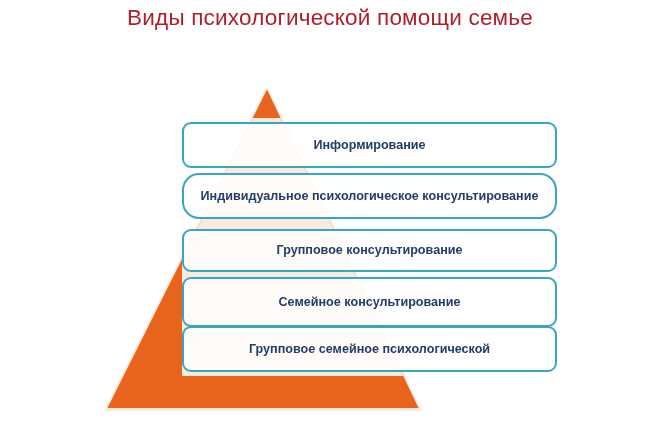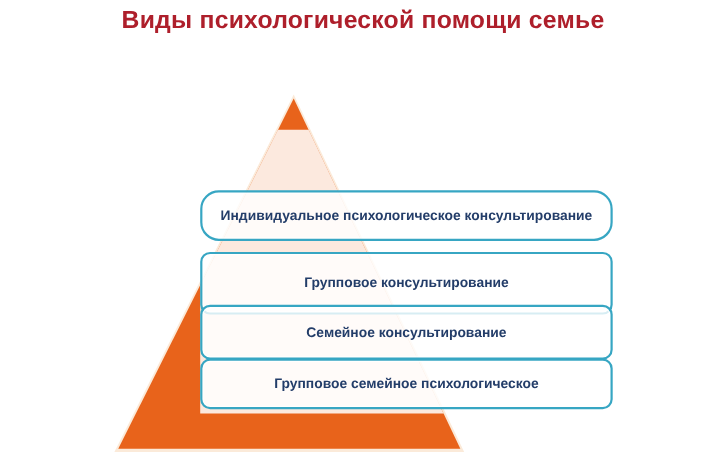--- a/index.html
+++ b/index.html
@@ -24,21 +24,21 @@
   }
 
   
   #title {
     position: absolute;
     left: 0;
     top: 5px;
     width: 660px;
     text-align: center;
     font-size: 22.5px;
-    font-weight: bold;
+    font-weight: normal;
     color: #AE1F2B;
     letter-spacing: 0.2px;
     white-space: nowrap;
   }
 
   
   #graphic {
     position: absolute;
     left: 0;
     top: 0;
@@ -71,21 +71,21 @@
   .row-label {
     color: #233D69;
     font-size: 12.6px;
     font-weight: 600;
     line-height: 16.5px;
     padding: 0 14px;
   }
 
   .row.r1 { top: 122px;  height: 46px; }
   .row.r2 { top: 173px;  height: 46px; border-radius: 17px; }
-  .row.r3 { top: 229px;  height: 57px; }
+  .row.r3 { top: 229px;  height: 43px; }
   .row.r4 { top: 277px;  height: 50px; }
   .row.r5 { top: 326px;  height: 46px; }
 
   .row.r2 .row-label,
   .row.r5 .row-label { font-weight: bold; }
   .row.r3 .row-label { font-weight: 600; }
 </style>
 </head>
 <body>
 
@@ -103,31 +103,34 @@
       <g>
         <polygon points="267,89.5 418.5,408 107.5,408" fill="#ffffff" opacity="0.86" clip-path="url(#boxband)"></polygon>
       </g>
       <defs>
         <clipPath id="boxband">
           <rect x="182" y="118" width="375" height="258"></rect>
         </clipPath>
       </defs>
     </svg>
 
+    <div class="row r1">
+      <span class="row-label">Информирование</span>
+    </div>
 
     <div class="row r2">
       <span class="row-label">Индивидуальное психологическое консультирование</span>
     </div>
 
     <div class="row r3">
       <span class="row-label">Групповое консультирование</span>
     </div>
 
     <div class="row r4">
       <span class="row-label">Семейное консультирование</span>
     </div>
 
     <div class="row r5">
-      <span class="row-label">Групповое семейное психологическое</span>
+      <span class="row-label">Групповое семейное психологической</span>
     </div>
 
   </div>
 </div>
 
 </body></html>

